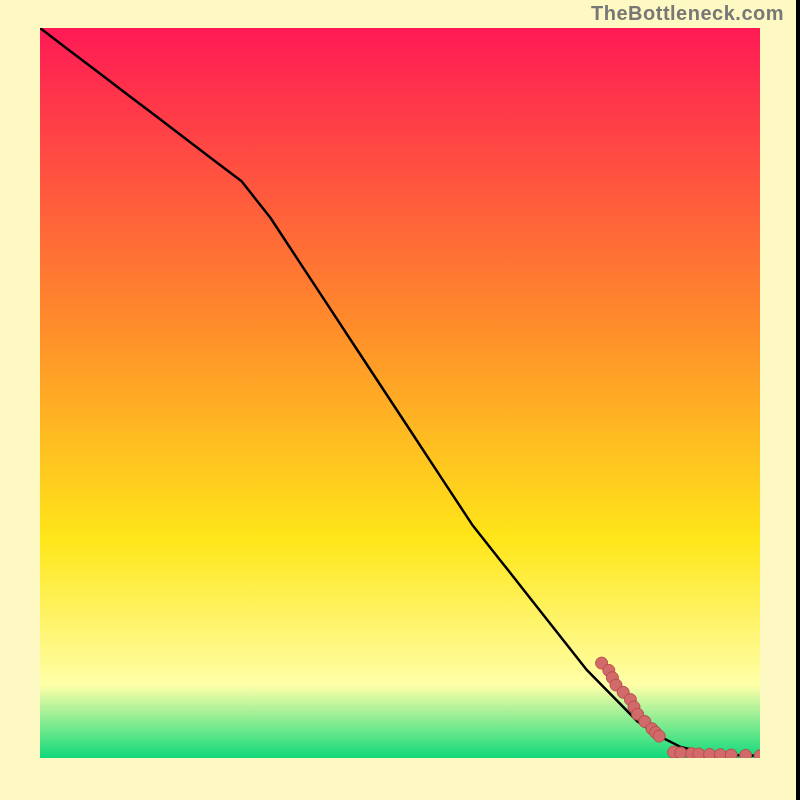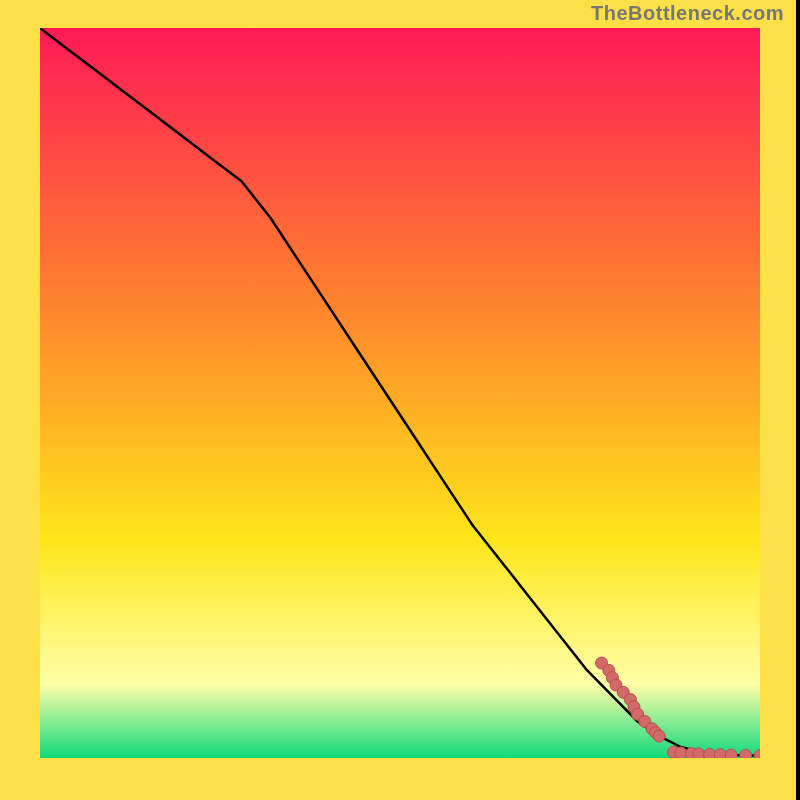--- a/index.html
+++ b/index.html
@@ -7,21 +7,21 @@
     padding: 0;
     width: 800px;
     height: 800px;
     background: #000;
     font-family: Arial, Helvetica, sans-serif;
   }
   .frame {
     position: relative;
     width: 796px;
     height: 800px;
-    background: #fde047;
+    background: #fef9c3;
   }
   .watermark {
     position: absolute;
     top: 2px;
     right: 12px;
     color: #777;
     font-size: 20px;
     font-weight: 600;
     letter-spacing: 0.5px;
   }

